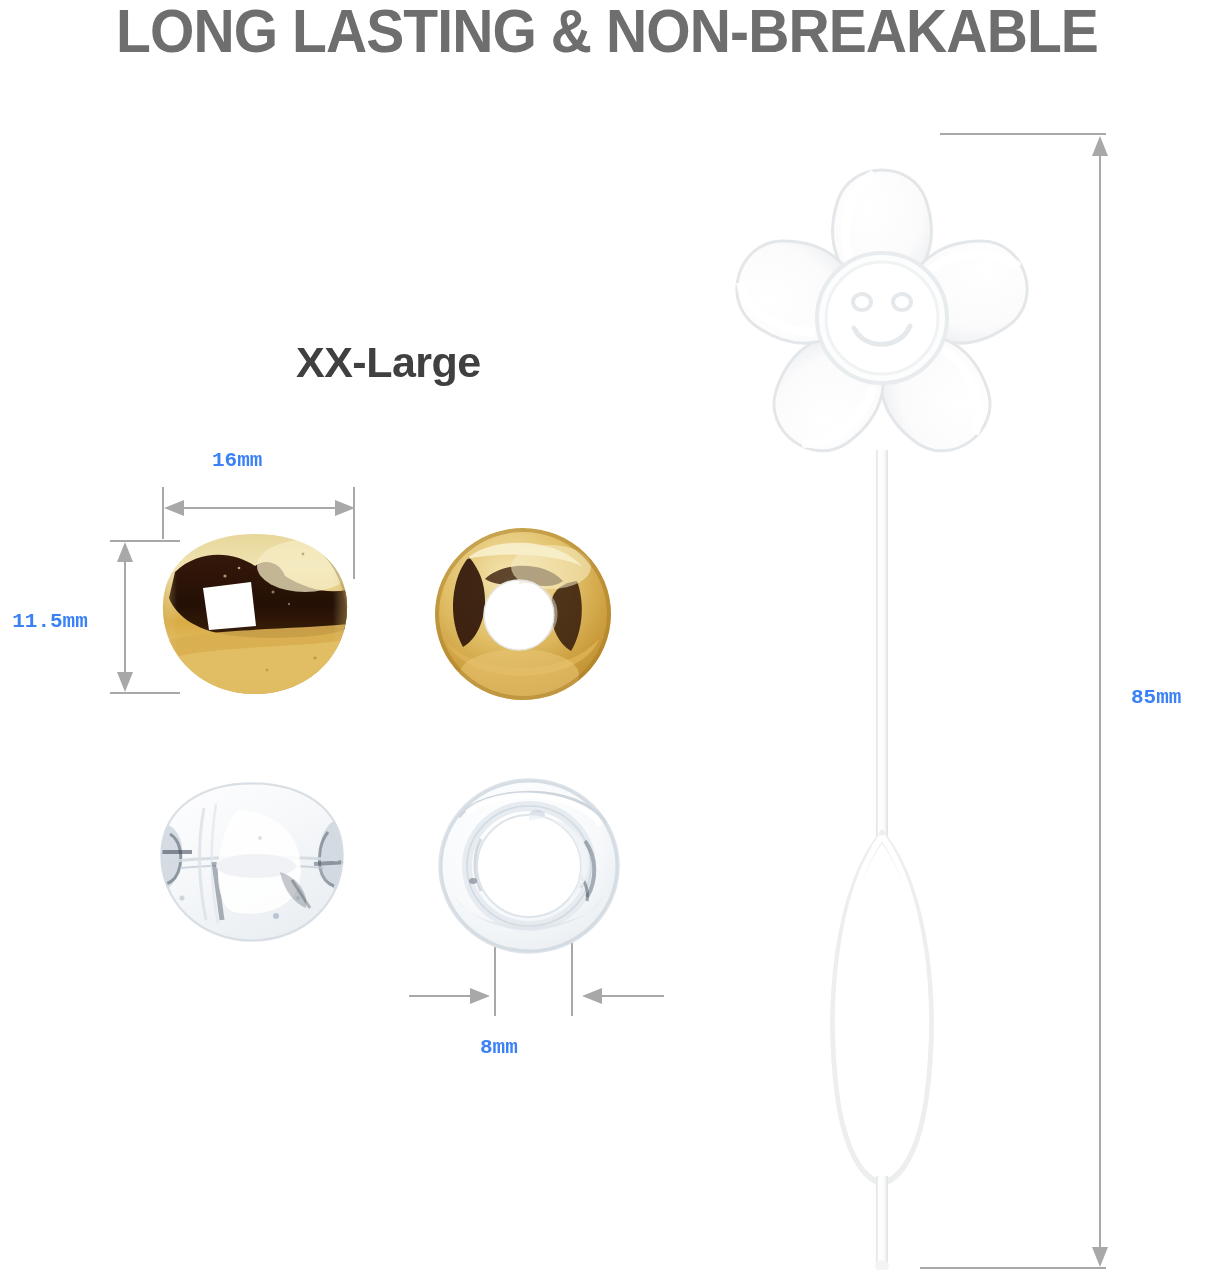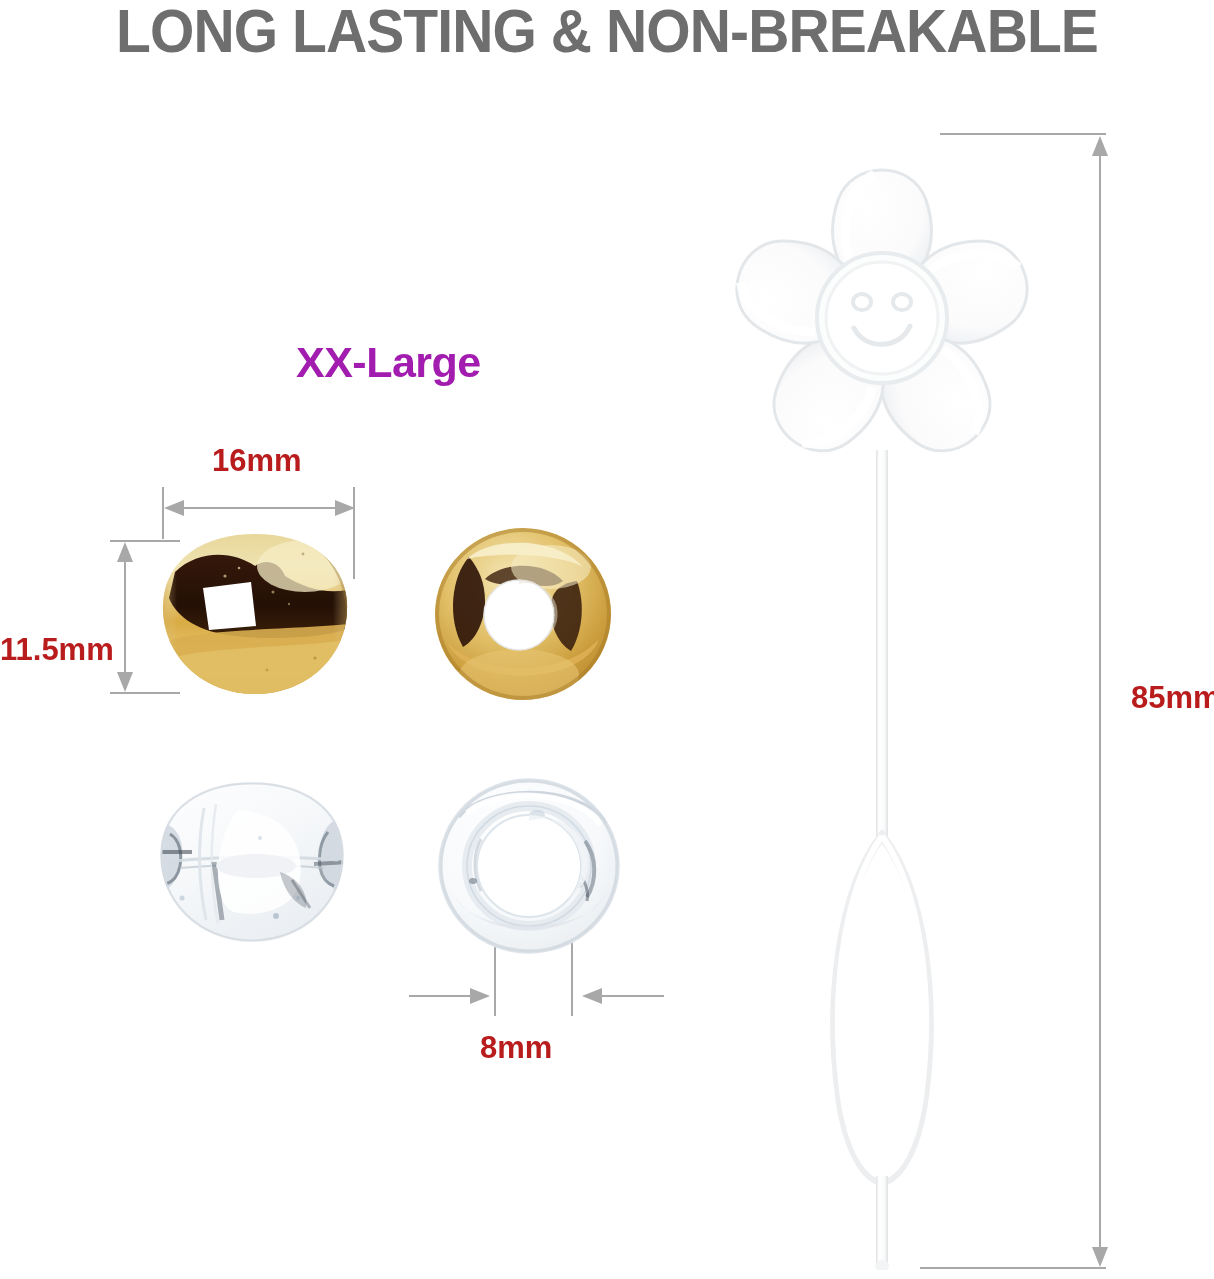--- a/index.html
+++ b/index.html
@@ -34,41 +34,41 @@
     transform: scaleX(0.92);
     transform-origin: 50% 0;
     white-space: nowrap;
   }
 
   
   #size-label {
     position: absolute;
     left: 296px;
     top: 338px;
-    color: #a21caf;
+    color: #404040;
     font-family: "Liberation Sans", sans-serif;
     font-weight: bold;
     font-size: 43px;
     line-height: 48px;
     letter-spacing: -0.5px;
     white-space: nowrap;
   }
 
   
   .dim-text {
     position: absolute;
-    color: #b91c1c;
-    font-family: Liberation Sans, sans-serif;
+    color: #3b82f6;
+    font-family: Liberation Mono, monospace;
     font-weight: bold;
-    font-size: 31px;
+    font-size: 21px;
     line-height: 34px;
     white-space: nowrap;
   }
   #dim-16 { left: 212px;  top: 444px; }
-  #dim-115 { left: 0px;   top: 605px; width: 100px; text-align: right; margin-top: 28px;}
+  #dim-115 { left: 0px;   top: 605px; width: 100px; text-align: center;}
   #dim-8  { left: 480px;  top: 1031px; }
   #dim-85 { left: 1131px; top: 681px; }
 
   
   .gline {
     position: absolute;
     background: #a8a8a8;
   }
   .gline.h { height: 2px; }
   .gline.v { width: 2px; }

